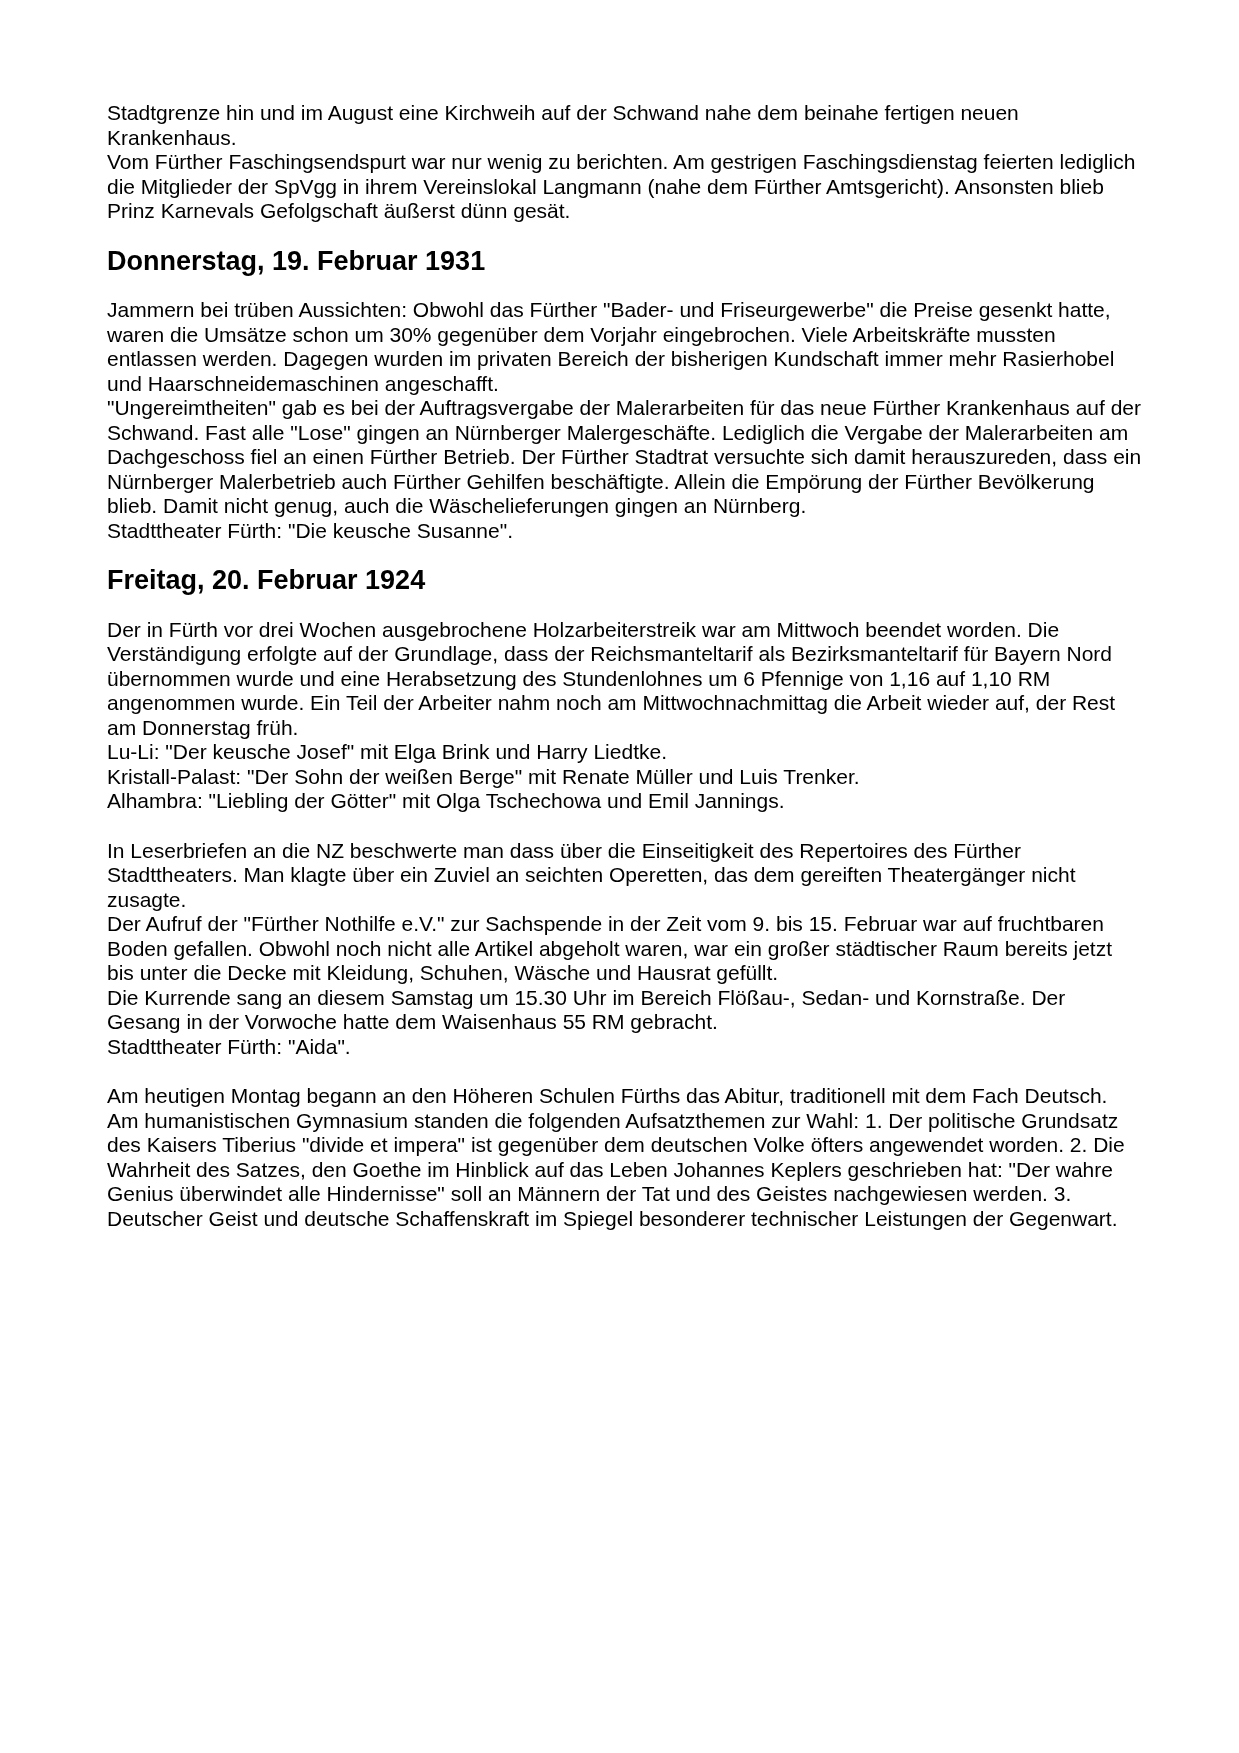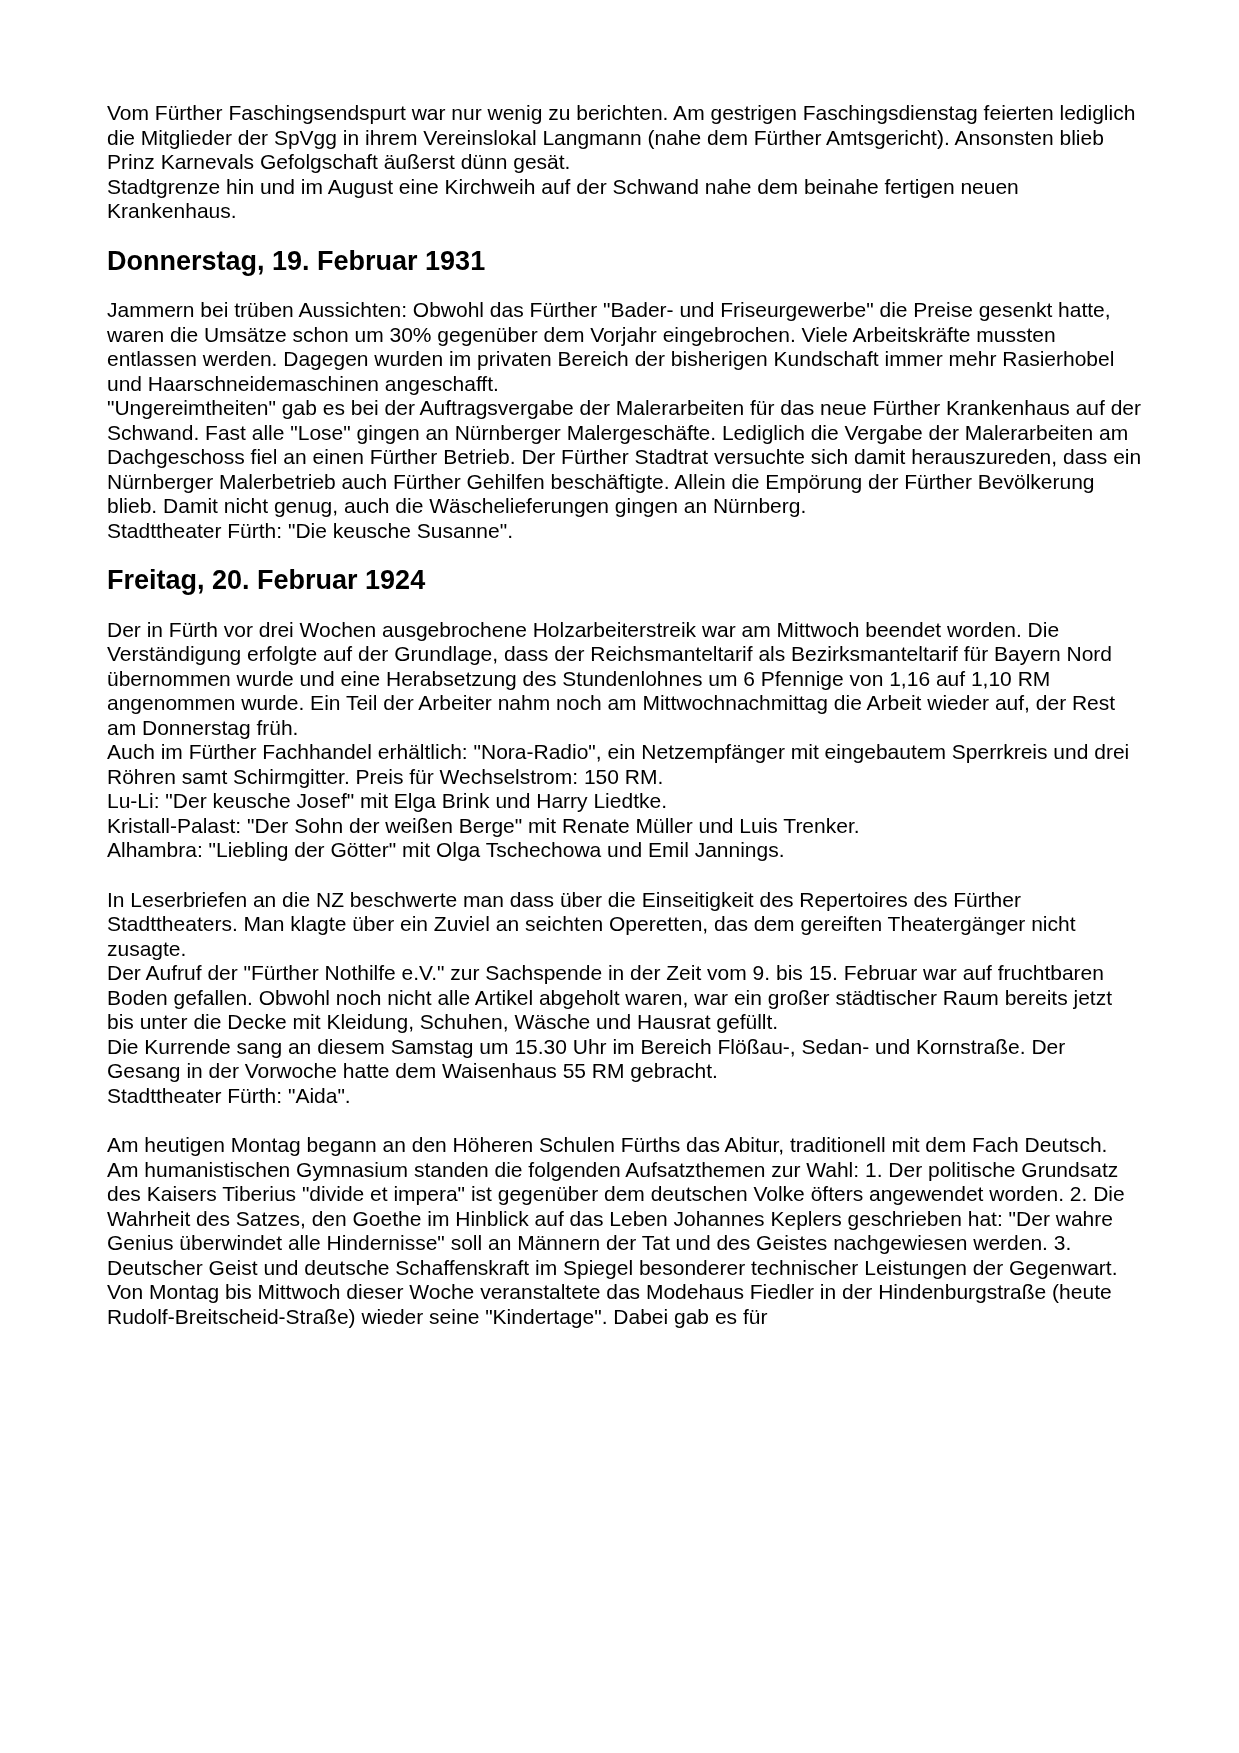--- a/index.html
+++ b/index.html
@@ -45,41 +45,39 @@
     margin: 25px 0;
     line-height: 24.5px;
   }
 </style>
 </head>
 <body>
 
 <div class="page">
   <div class="content" id="content">
       <div class="block">
+        <p class="para">Stadtgrenze hin und im August eine Kirchweih auf der Schwand nahe dem beinahe fertigen neuen Krankenhaus.</p>
         <p class="para">Vom Fürther Faschingsendspurt war nur wenig zu berichten. Am gestrigen Faschingsdienstag feierten lediglich die Mitglieder der SpVgg in ihrem Vereinslokal Langmann (nahe dem Fürther Amtsgericht). Ansonsten blieb Prinz Karnevals Gefolgschaft äußerst dünn gesät.</p>
-        <p class="para">Stadtgrenze hin und im August eine Kirchweih auf der Schwand nahe dem beinahe fertigen neuen Krankenhaus.</p>
       </div>
       <div class="heading">Donnerstag, 19. Februar 1931</div>
       <div class="block">
         <p class="para">Jammern bei trüben Aussichten: Obwohl das Fürther "Bader- und Friseurgewerbe" die Preise gesenkt hatte, waren die Umsätze schon um 30% gegenüber dem Vorjahr eingebrochen. Viele Arbeitskräfte mussten entlassen werden. Dagegen wurden im privaten Bereich der bisherigen Kundschaft immer mehr Rasierhobel und Haarschneidemaschinen angeschafft.</p>
         <p class="para">"Ungereimtheiten" gab es bei der Auftragsvergabe der Malerarbeiten für das neue Fürther Krankenhaus auf der Schwand. Fast alle "Lose" gingen an Nürnberger Malergeschäfte. Lediglich die Vergabe der Malerarbeiten am Dachgeschoss fiel an einen Fürther Betrieb. Der Fürther Stadtrat versuchte sich damit herauszureden, dass ein Nürnberger Malerbetrieb auch Fürther Gehilfen beschäftigte. Allein die Empörung der Fürther Bevölkerung blieb. Damit nicht genug, auch die Wäschelieferungen gingen an Nürnberg.</p>
         <p class="para">Stadttheater Fürth: "Die keusche Susanne".</p>
       </div>
       <div class="heading">Freitag, 20. Februar 1924</div>
       <div class="block">
         <p class="para">Der in Fürth vor drei Wochen ausgebrochene Holzarbeiterstreik war am Mittwoch beendet worden. Die Verständigung erfolgte auf der Grundlage, dass der Reichsmanteltarif als Bezirksmanteltarif für Bayern Nord übernommen wurde und eine Herabsetzung des Stundenlohnes um 6 Pfennige von 1,16 auf 1,10 RM angenommen wurde. Ein Teil der Arbeiter nahm noch am Mittwochnachmittag die Arbeit wieder auf, der Rest am Donnerstag früh.</p>
-        <p class="para">Auch im Fürther Fachhandel erhältlich: "Nora-Radio", ein Netzempfänger mit eingebautem Sperrkreis und drei Röhren samt Schirmgitter. Preis für Wechselstrom: 150 RM.</p>
         <p class="para">Lu-Li: "Der keusche Josef" mit Elga Brink und Harry Liedtke.</p>
         <p class="para">Kristall-Palast: "Der Sohn der weißen Berge" mit Renate Müller und Luis Trenker.</p>
         <p class="para">Alhambra: "Liebling der Götter" mit Olga Tschechowa und Emil Jannings.</p>
       </div>
       <div class="block">
         <p class="para">In Leserbriefen an die NZ beschwerte man dass über die Einseitigkeit des Repertoires des Fürther Stadttheaters. Man klagte über ein Zuviel an seichten Operetten, das dem gereiften Theatergänger nicht zusagte.</p>
         <p class="para">Der Aufruf der "Fürther Nothilfe e.V." zur Sachspende in der Zeit vom 9. bis 15. Februar war auf fruchtbaren Boden gefallen. Obwohl noch nicht alle Artikel abgeholt waren, war ein großer städtischer Raum bereits jetzt bis unter die Decke mit Kleidung, Schuhen, Wäsche und Hausrat gefüllt.</p>
         <p class="para">Die Kurrende sang an diesem Samstag um 15.30 Uhr im Bereich Flößau-, Sedan- und Kornstraße. Der Gesang in der Vorwoche hatte dem Waisenhaus 55 RM gebracht.</p>
         <p class="para">Stadttheater Fürth: "Aida".</p>
       </div>
       <div class="block">
         <p class="para">Am heutigen Montag begann an den Höheren Schulen Fürths das Abitur, traditionell mit dem Fach Deutsch. Am humanistischen Gymnasium standen die folgenden Aufsatzthemen zur Wahl: 1. Der politische Grundsatz des Kaisers Tiberius "divide et impera" ist gegenüber dem deutschen Volke öfters angewendet worden. 2. Die Wahrheit des Satzes, den Goethe im Hinblick auf das Leben Johannes Keplers geschrieben hat: "Der wahre Genius überwindet alle Hindernisse" soll an Männern der Tat und des Geistes nachgewiesen werden. 3. Deutscher Geist und deutsche Schaffenskraft im Spiegel besonderer technischer Leistungen der Gegenwart.</p>
-        <p class="para">Von Montag bis Mittwoch dieser Woche veranstaltete das Modehaus Fiedler in der Hindenburgstraße (heute Rudolf-Breitscheid-Straße) wieder seine "Kindertage". Dabei gab es für</p>
       </div>
     </div>
 </div>
 
 </body></html>

